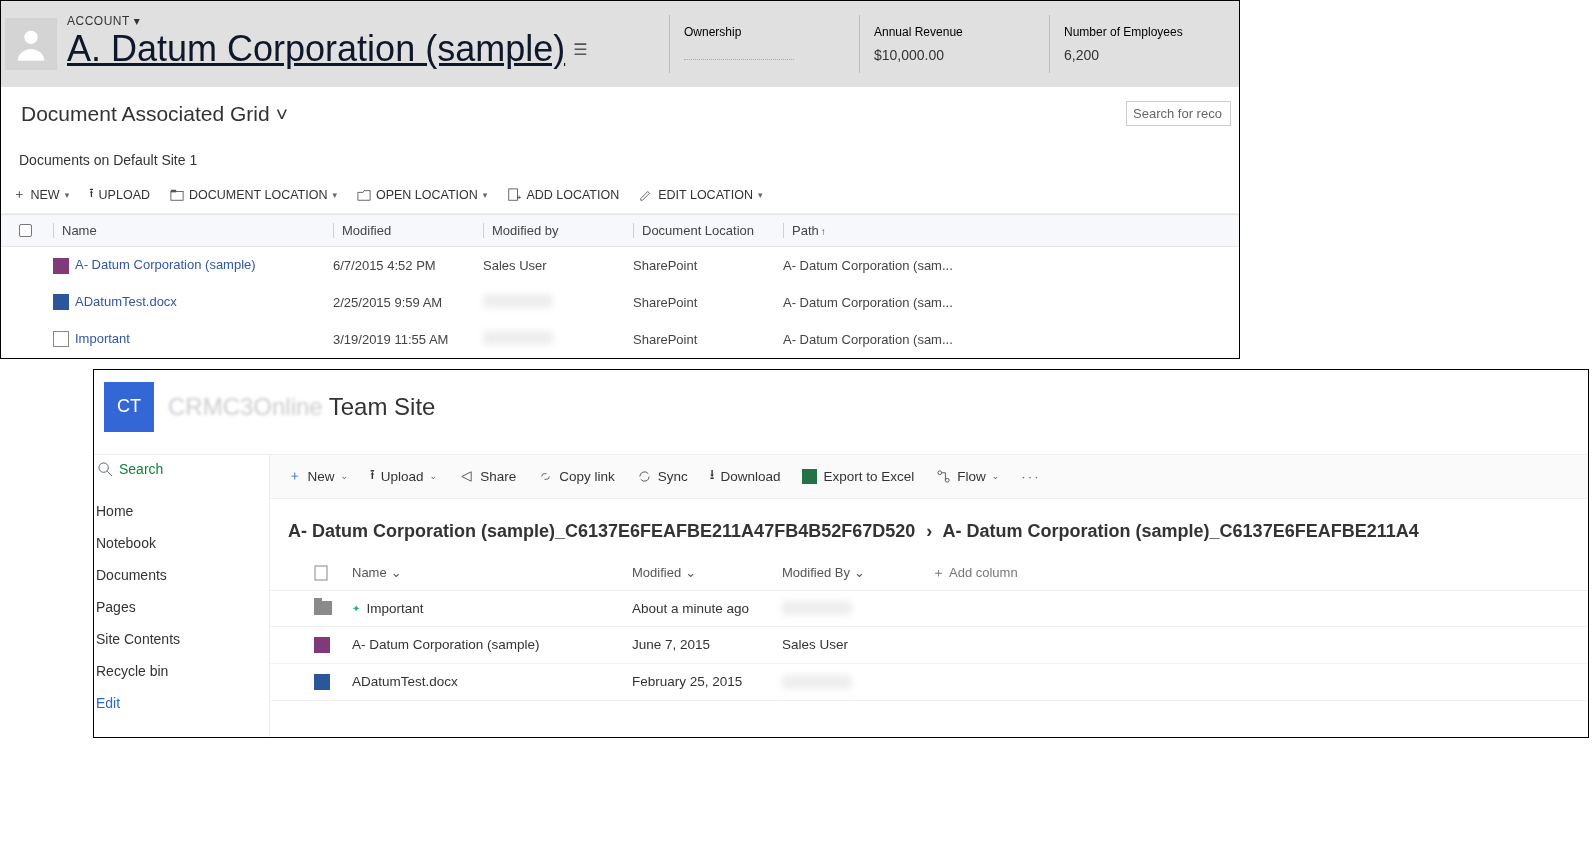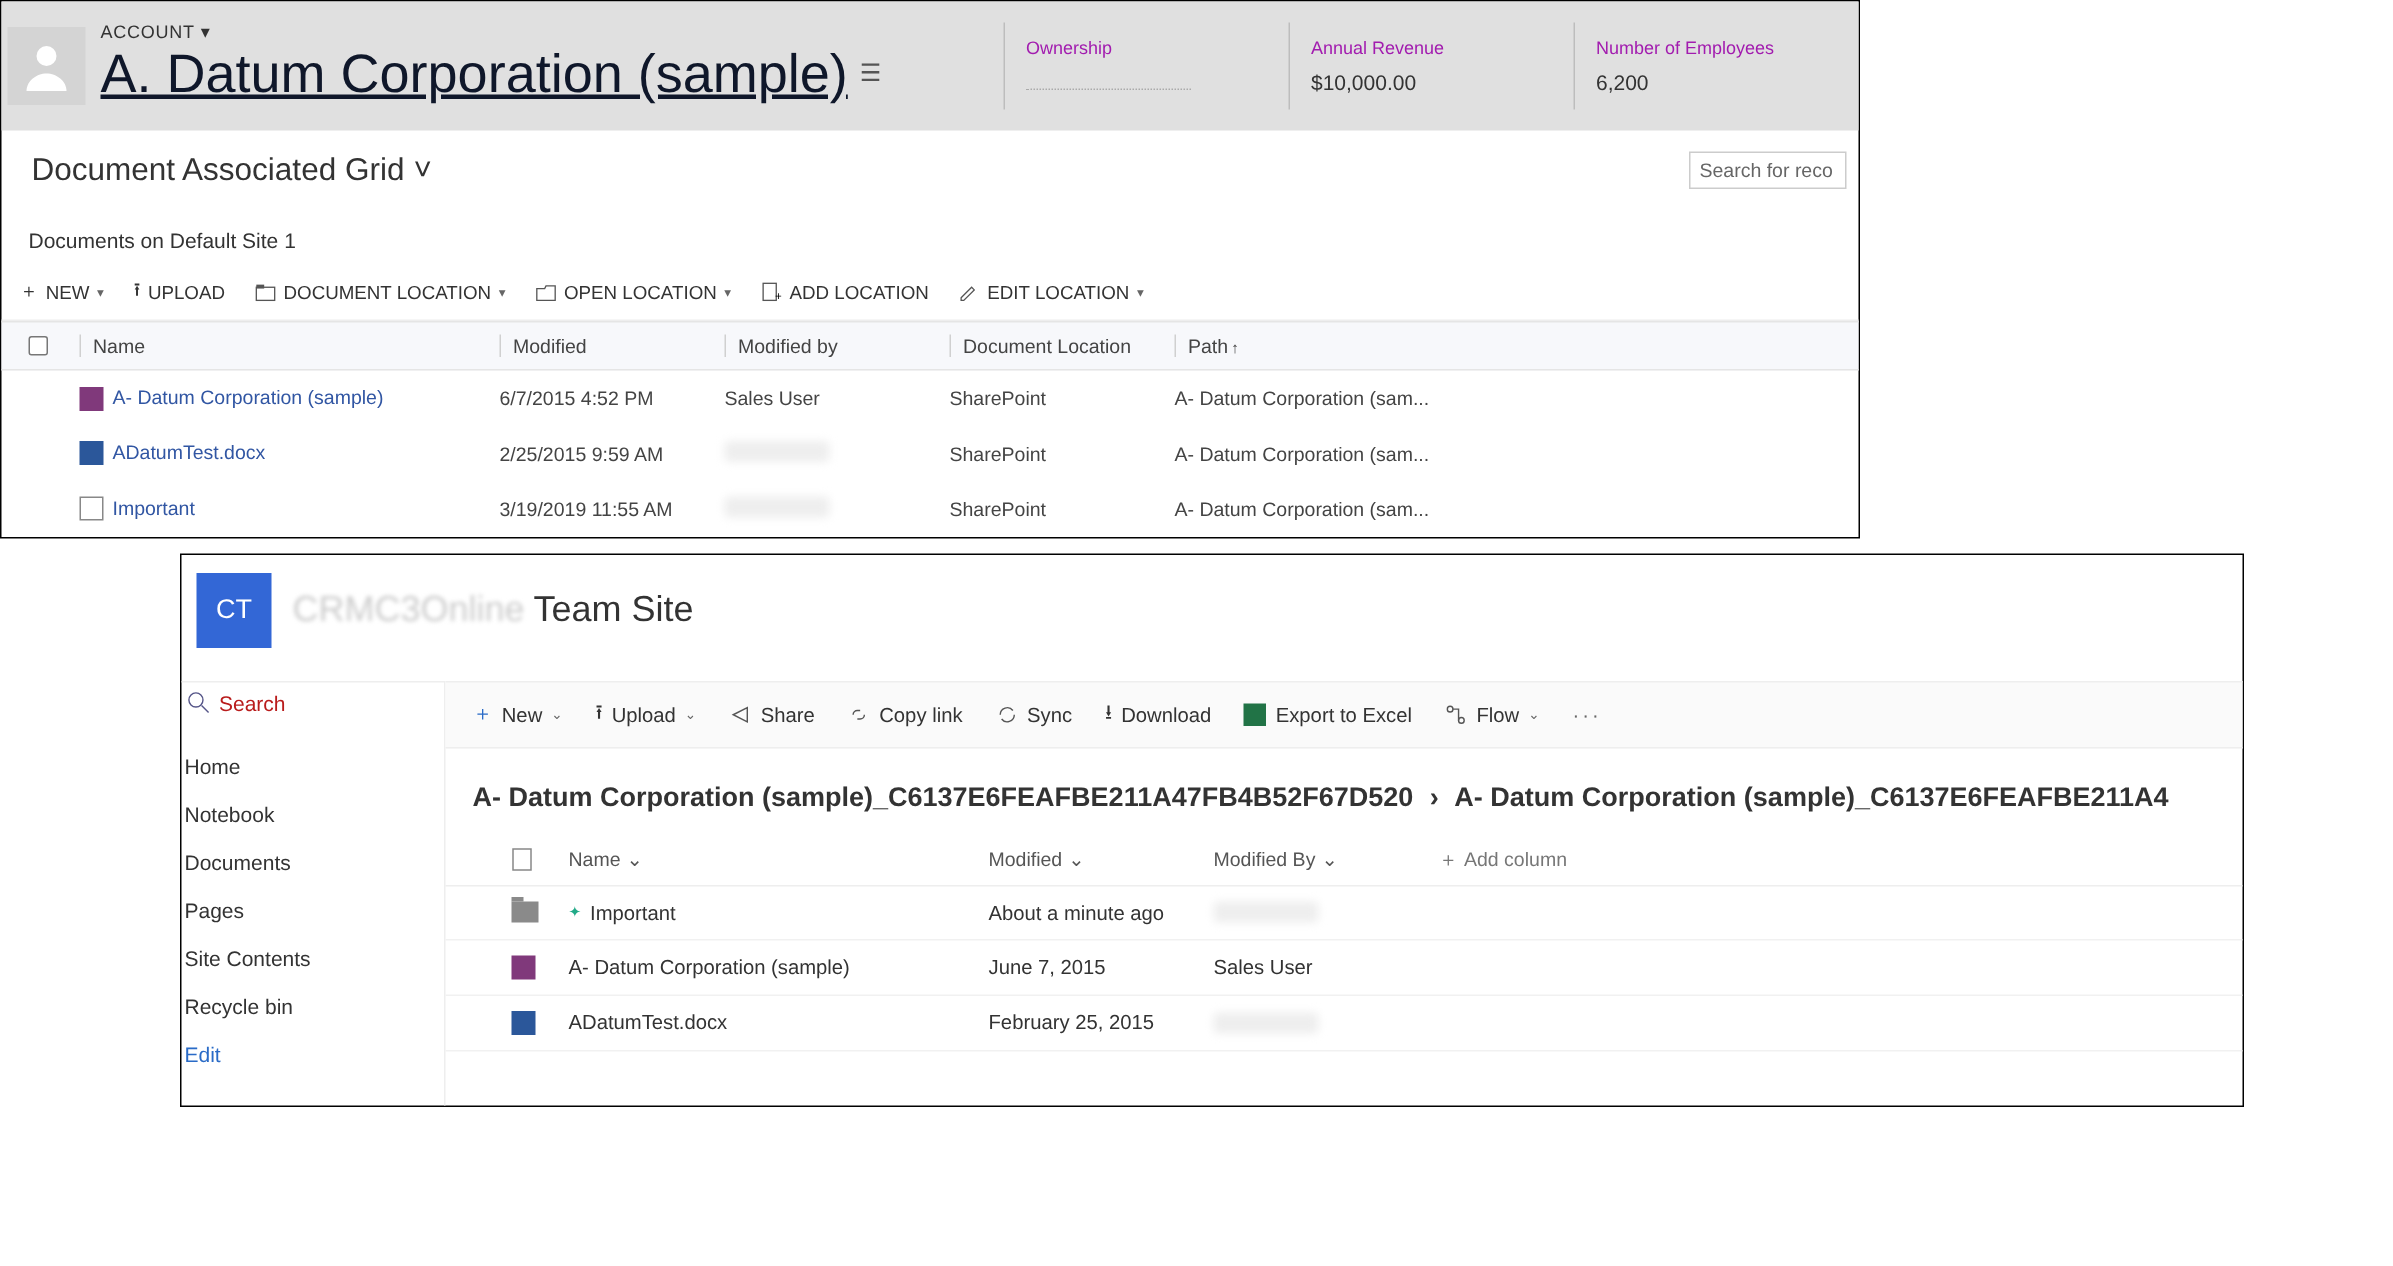--- a/index.html
+++ b/index.html
@@ -10,21 +10,21 @@
   .crm-header { background: #e0e0e0; display: flex; align-items: center; min-height: 86px; }
   .avatar-box { width: 52px; height: 52px; background: #d4d4d4; margin: 4px 10px 4px 4px; display:flex; align-items:center; justify-content:center; }
   .avatar-box svg { width: 40px; height: 40px; fill: #fff; }
   .acct-left { flex: 1; padding: 6px 0 10px 0; }
   .acct-type { font-size: 12px; letter-spacing: .5px; color: #333; display:flex; align-items:center; gap:4px; }
   .acct-title-row { display:flex; align-items:center; gap:8px; }
   .acct-title { font-size: 36px; font-weight: 300; color: #0f172a; text-decoration: underline; }
   .header-list-icon { font-size: 16px; color:#555; }
   .kpis { display:flex; }
   .kpi { border-left: 1px solid #bdbdbd; padding: 10px 28px 10px 14px; min-width:190px; }
-  .kpi-label { font-size: 12px; color: #a21caf; margin-bottom: 8px; }
+  .kpi-label { font-size: 12px; color: #000000; margin-bottom: 8px; }
   .kpi-value { font-size: 14px; color: #333; }
   .kpi-dashes { color:#777; letter-spacing:2px; border-bottom: 1px dotted #aaa; display:inline-block; width:110px; height:10px; }
   
   .subgrid-title-row { display:flex; align-items:center; justify-content:space-between; padding: 14px 8px 6px 8px; }
   .subgrid-title { font-size: 21px; font-weight: 300; color:#333; display:flex; align-items:center; gap:6px;margin-left:12px; }
   .search-box { border:1px solid #ccc; padding:4px 6px; font-size:13px; color:#666; width: 105px; overflow: hidden; white-space: nowrap; }
   .doc-location-label { font-size: 14px; padding: 20px 0 8px 18px; color:#333; }
   
   .toolbar { display:flex; gap: 20px; padding: 8px 12px; border-bottom:1px solid #eee; }
   .tb-btn { display:flex; align-items:center; gap:5px; font-size:12.5px; color:#333; cursor:pointer; }
@@ -45,29 +45,29 @@
   
   .grid-row { display:flex; align-items:center; padding: 10px 12px; }
   .doc-link { color:#3156a3; text-decoration:none; }
   .file-icon { width:16px; height:16px; display:inline-block; margin-right:6px; vertical-align:middle; }
   .ico-one { background:#80397b; }
   .ico-word { background:#2b579a; }
   .ico-page { border:1px solid #888; background:#fff; }
   .blurred { filter: blur(3px); color:#888; background:#eee; border-radius:3px; display:inline-block; min-width:70px; height:14px; }
   
   
-  .sp-panel { border:1px solid #000; width:1376px; margin-left:120px; }
+  .sp-panel { border:1px solid #000; width:1496px; margin-left:93px; }
   .sp-header { display:flex; align-items:center; padding: 12px 14px 22px 10px; gap: 14px; }
   .sp-logo { width:50px; height:50px; background:#3367d6; color:#fff; display:flex; align-items:center; justify-content:center; font-size:18px; }
   .sp-sitename { font-size:24px; font-weight:300; color:#333; }
   .sp-sitename .ghost { color:#ccc; filter:blur(1.5px); margin-right:6px; }
   
   .sp-body { display:flex; }
   .sp-left { width: 175px; border-right: none; padding: 0 0 18px 0; }
-  .sp-search { display:flex; align-items:center; gap:6px; padding: 6px 4px 18px 4px; font-size:14px; color:#b91c1c; border-top:1px solid #eee; }
+  .sp-search { display:flex; align-items:flex-end; gap:6px; padding: 6px 4px 18px 4px; font-size:14px; color:#15803d; border-top:1px solid #eee; }
   .sp-nav-item { padding: 8px 0 8px 2px; font-size:14px; color:#333; cursor:pointer; }
   .sp-nav-item.edit { color:#2a6bc7; }
   
   .sp-main { flex:1; border-left:1px solid #eee; }
   .sp-toolbar { display:flex; align-items:center; gap: 22px; padding: 10px 18px; font-size:13.5px; color:#333; background:#fafafa; border-top:1px solid #eee; border-bottom:1px solid #eee; }
   .sp-tb-btn { display:flex; align-items:center; gap:6px; cursor:pointer; }
   .sp-tb-btn .caret { font-size:9px; color:#666; }
   .sp-icon { width:15px; height:15px; }
   .sp-ellipsis { color:#666; letter-spacing:2px; }
   

